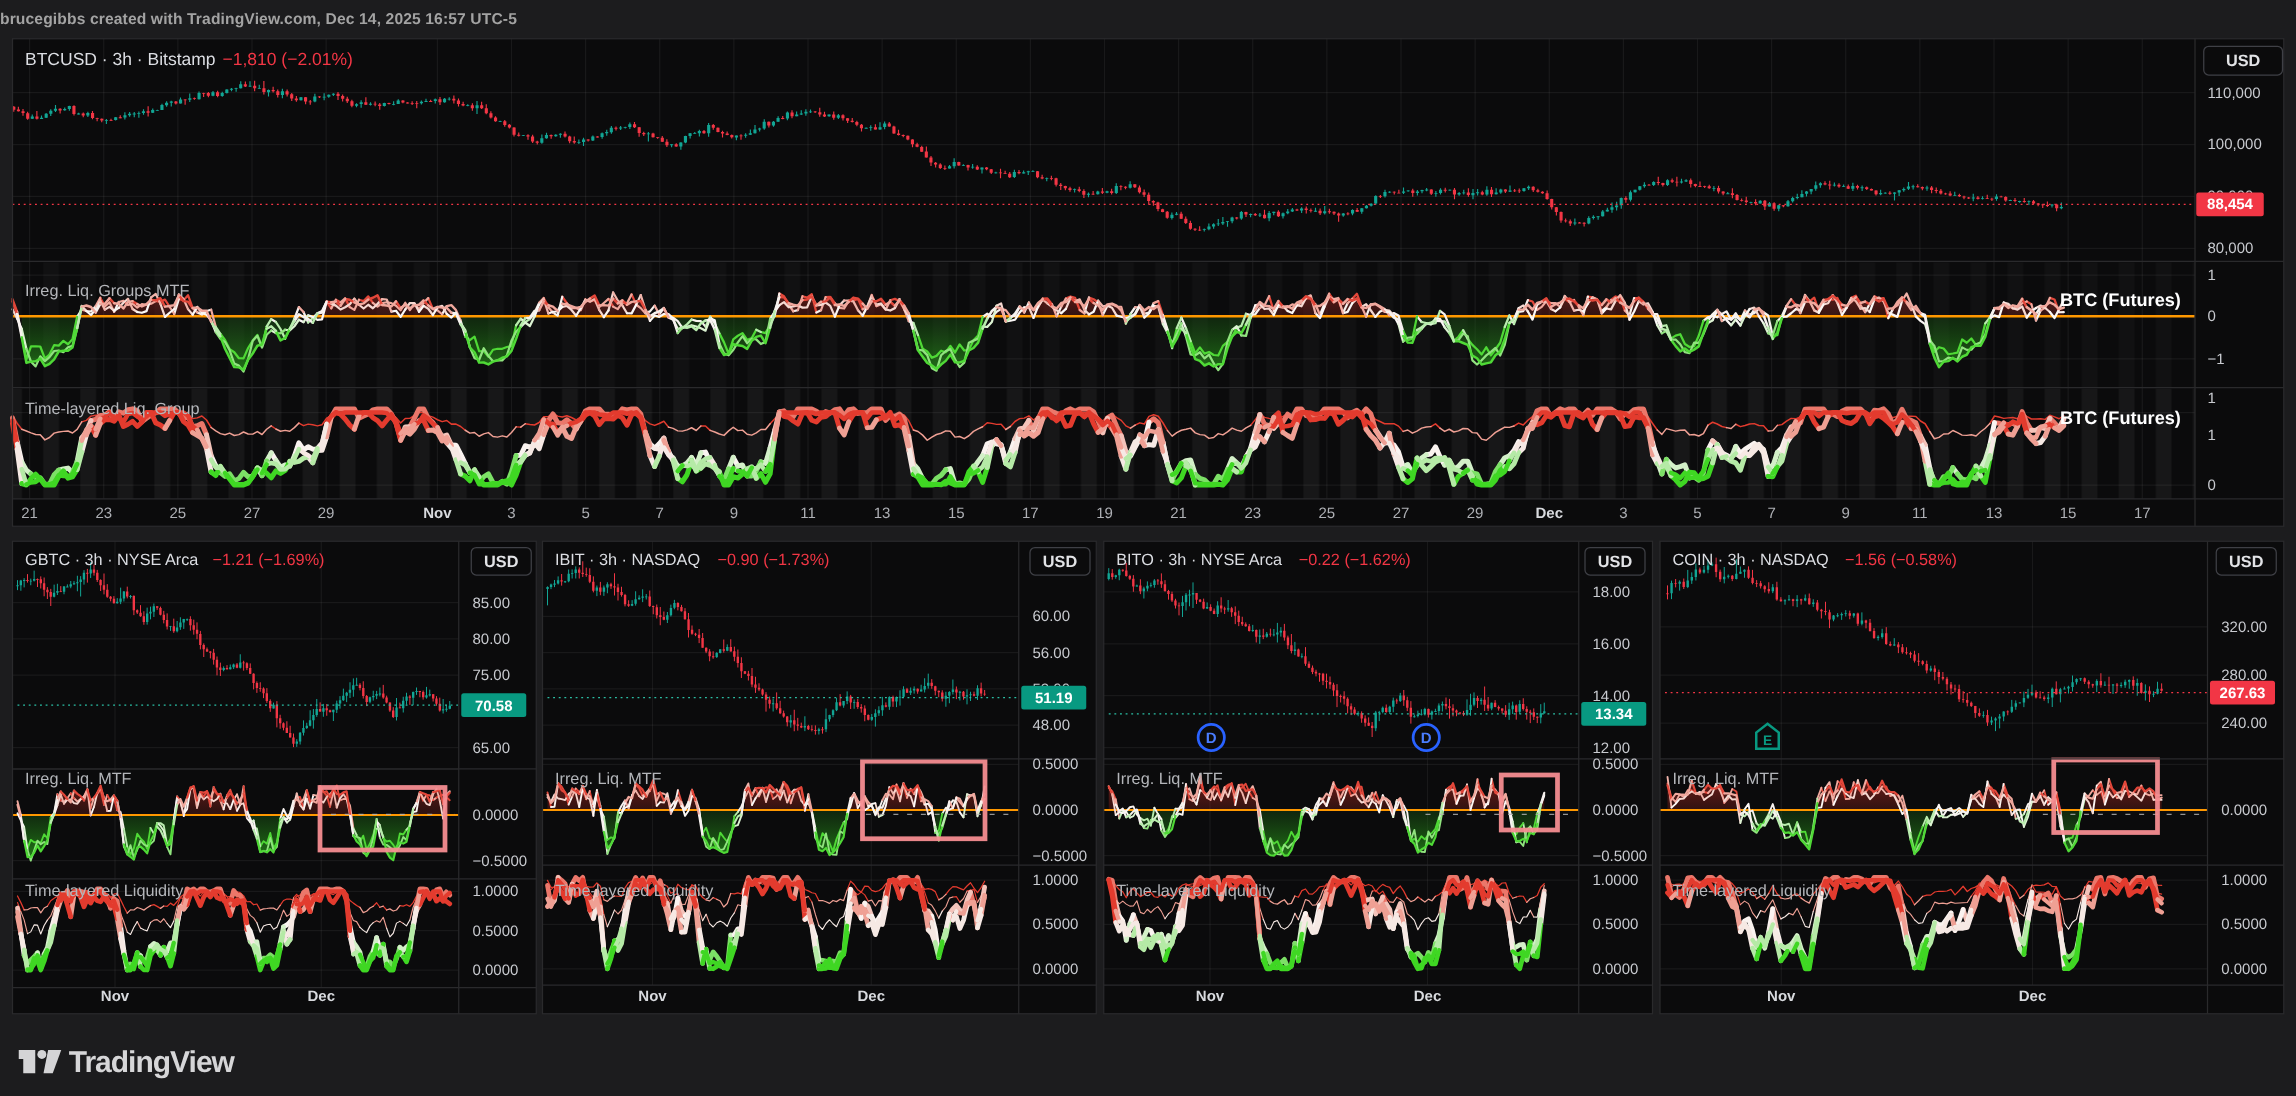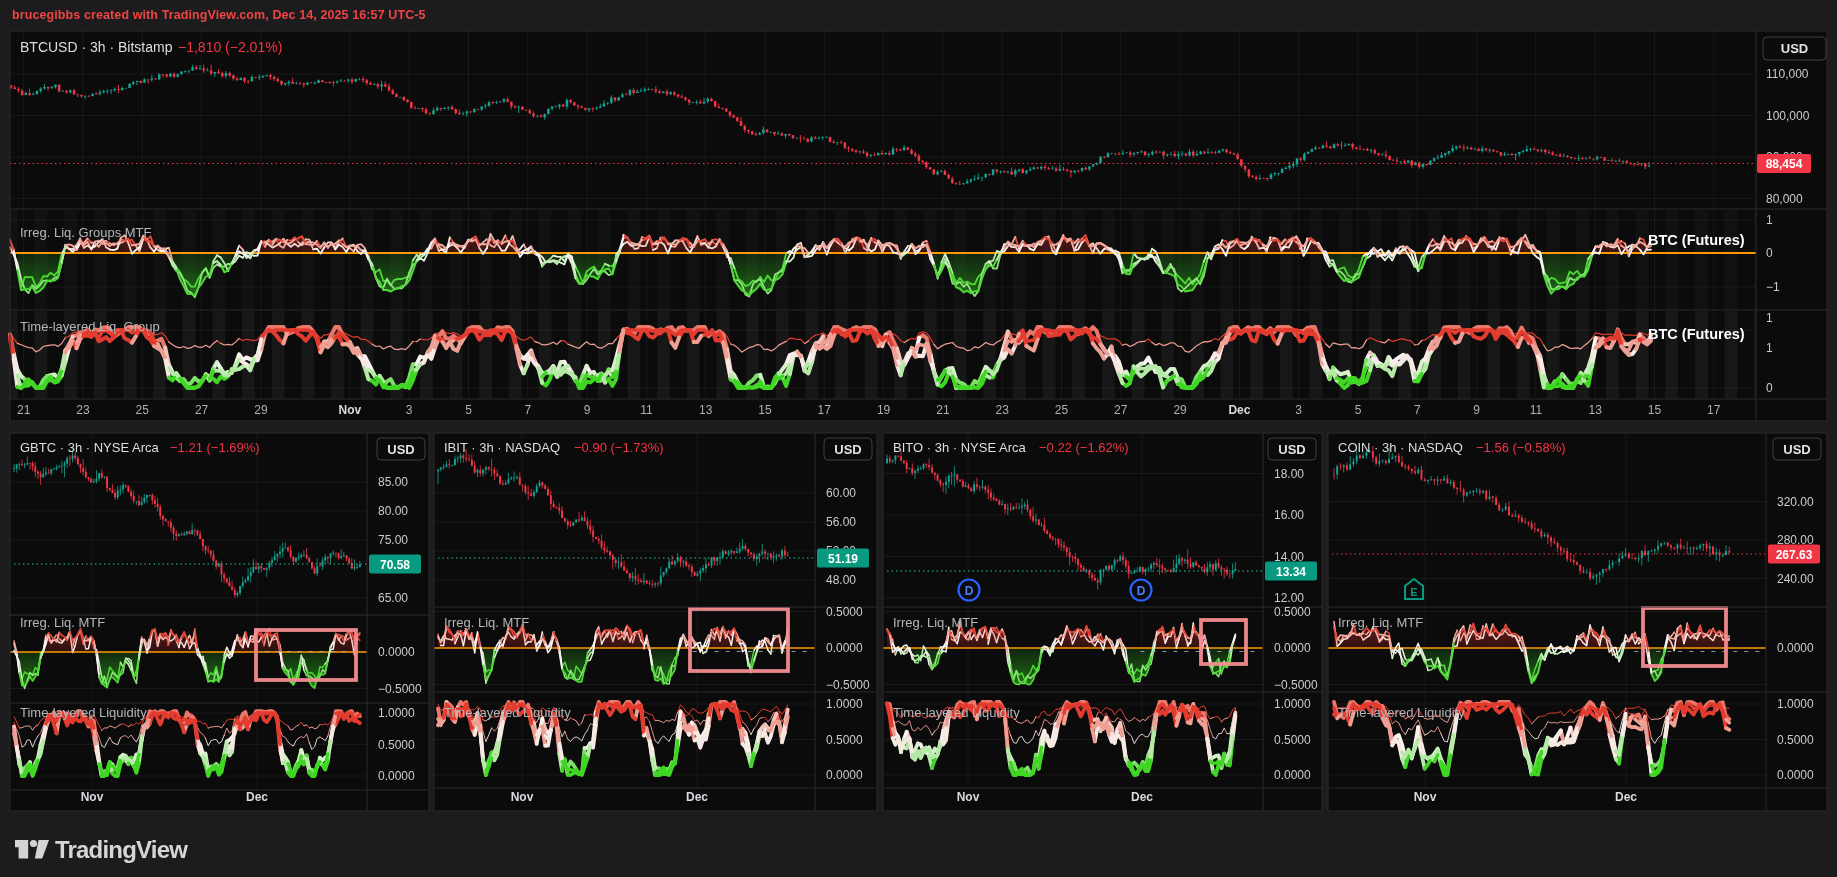--- a/index.html
+++ b/index.html
@@ -1,17 +1,17 @@
 <!DOCTYPE html>
 <html><head><meta charset="utf-8">
 <style>
 * { margin:0; padding:0; box-sizing:border-box; }
 html,body { width:1837px; height:877px; background:#1c1c1e; overflow:hidden;
   font-family:"Liberation Sans", sans-serif; }
-.hdr { position:absolute; left:12px; top:8px; color:#ef4444; font-size:12.5px; font-weight:700; letter-spacing:0.1px; }
+.hdr { position:absolute; left:0; top:8px; color:#a3a3a3; font-size:12.5px; font-weight:700; letter-spacing:0.1px; }
 .logo { position:absolute; left:12px; top:828px; }
 svg.main { position:absolute; left:0; top:0; }
 </style></head>
 <body>
 <div class="hdr">brucegibbs created with TradingView.com, Dec 14, 2025 16:57 UTC-5</div>
 <svg class="main" width="1837" height="877" viewBox="0 0 1837 877">
 
 <defs>
 <pattern id="stripes" width="29.65" height="8" patternUnits="userSpaceOnUse">
   <rect x="0" y="0" width="29.65" height="8" fill="rgba(255,255,255,0)"></rect>

